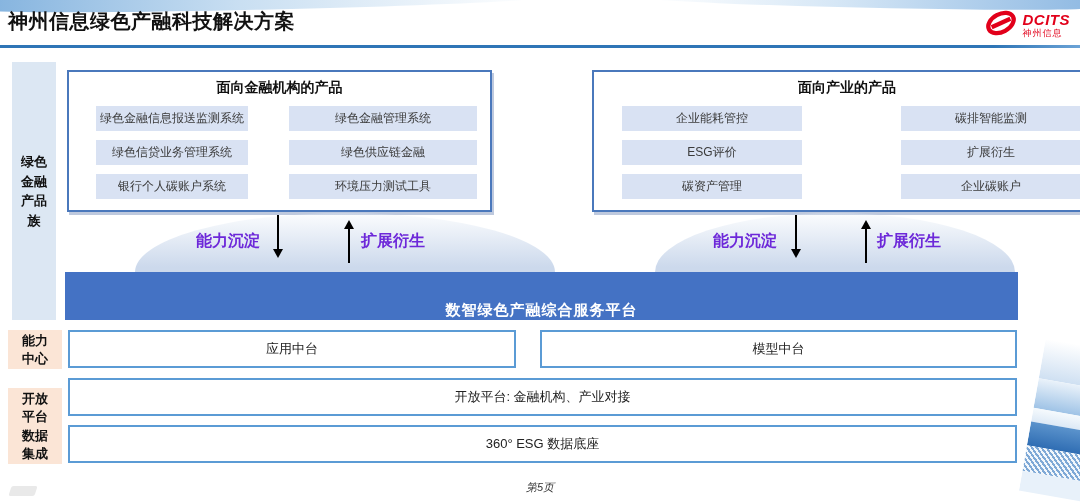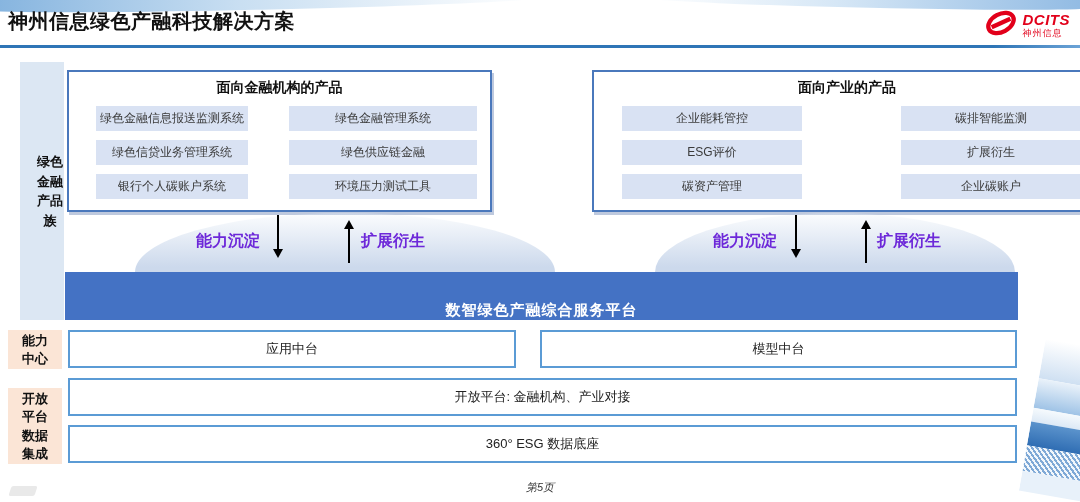--- a/index.html
+++ b/index.html
@@ -29,22 +29,22 @@
   .title { position:absolute; left:8px; top:8px; font-size:20px; font-weight:bold; color:#111; letter-spacing:0.5px; }
   .header-line { position:absolute; left:0; top:45px; width:100%; height:3px;
     background:linear-gradient(to right,#2e75b6,#2e75b6 92%,#6ba3d6); }
   .logo { position:absolute; right:10px; top:6px; display:flex; align-items:center; gap:4px; }
   .logo svg { width:36px; height:34px; }
   .logo-text { display:flex; flex-direction:column; line-height:1; }
   .logo-en { color:#e2001a; font-weight:bold; font-style:italic; font-size:15px; letter-spacing:0.5px; }
   .logo-cn { color:#e2001a; font-size:9px; margin-top:2px; letter-spacing:1px; }
 
   
-  .side-family { position:absolute; left:20px; top:62px; width:44px; height:258px; background:#dce7f3;
-    display:flex; align-items:center; justify-content:flex-end; }
+  .side-family { position:absolute; left:12px; top:62px; width:44px; height:258px; background:#dce7f3;
+    display:flex; align-items:center; justify-content:center; }
   .side-family span { display:block; width:2.15em; font-size:13px; font-weight:bold; color:#111;
     line-height:1.5; text-align:center; }
   .side-small { position:absolute; left:8px; width:54px; height:39px; background:#fbe5d6;
     display:flex; align-items:center; justify-content:center; }
   .side-small span { display:block; width:2.15em; font-size:13px; font-weight:bold; color:#111;
     line-height:1.35; text-align:center; }
   .side-cap { top:330px; } .side-open { top:388px; } .side-data { top:425px; }
 
   
   .pbox { position:absolute; top:70px; height:142px; background:#fff; border:2px solid #4a78bc;

